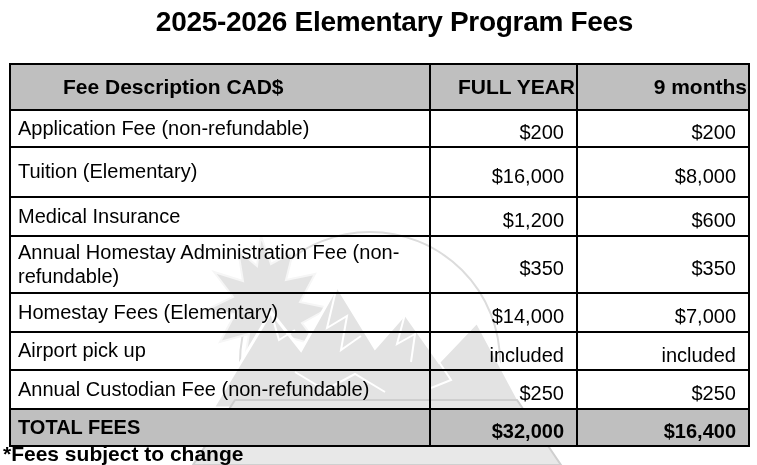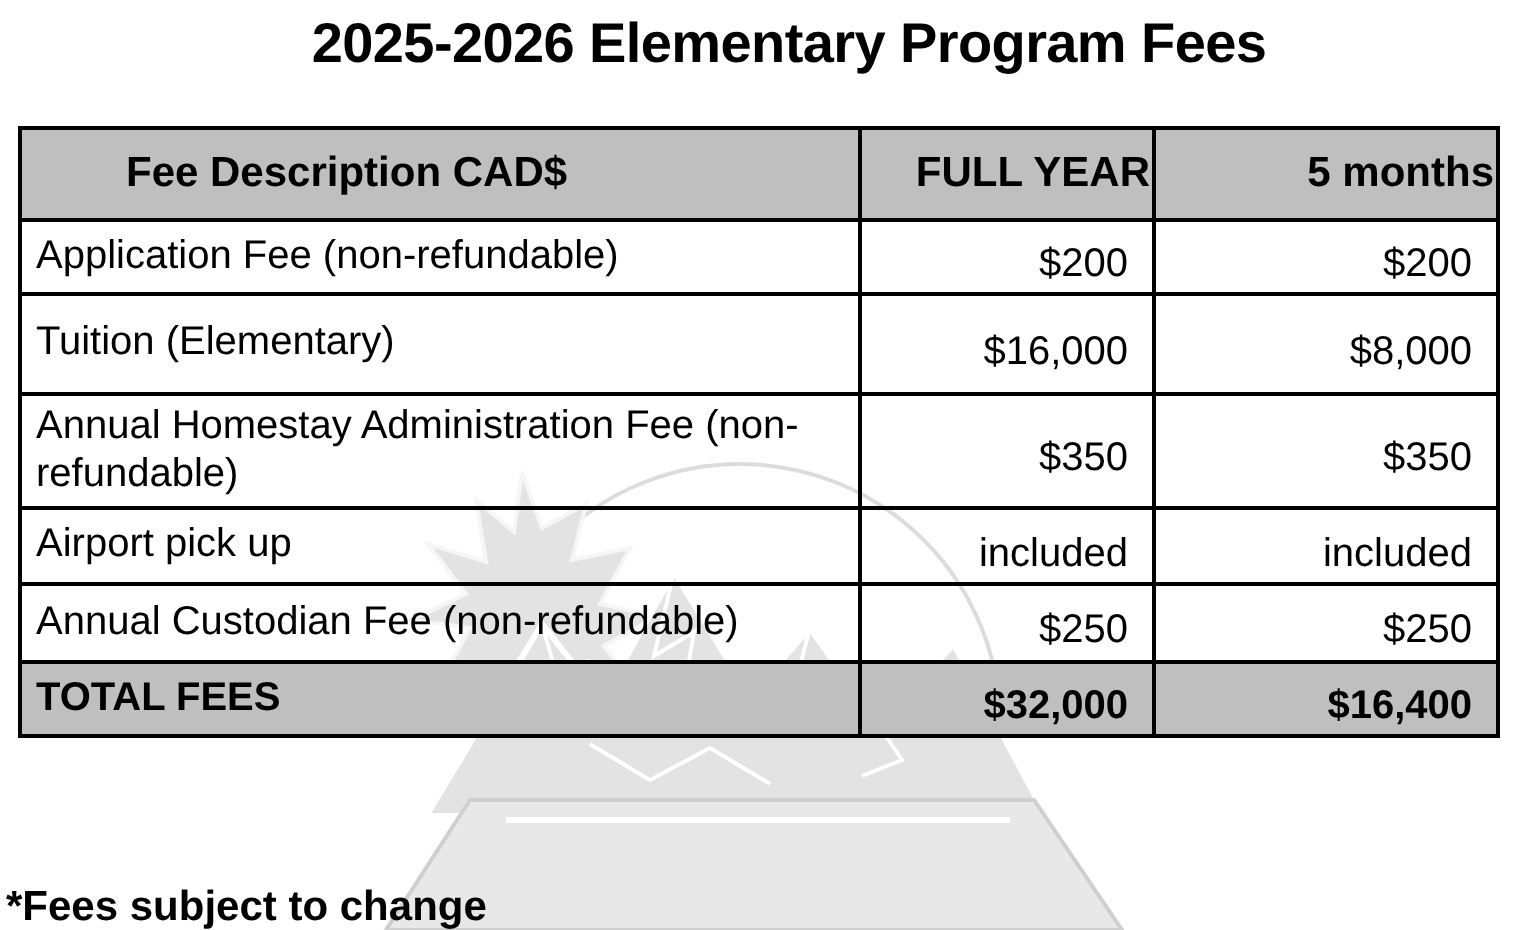--- a/index.html
+++ b/index.html
@@ -106,42 +106,52 @@
   <table class="fees">
     <colgroup>
       <col style="width:420px">
       <col style="width:147px">
       <col style="width:172px">
     </colgroup>
     <tbody>
       <tr class="header-row">
         <th class="h-desc">Fee Description CAD$</th>
         <th class="h-col">FULL YEAR</th>
-        <th class="h-col">5 months</th>
+        <th class="h-col">9 months</th>
       </tr>
 
       <tr style="height:24px">
         <td class="label">Application Fee (non-refundable)</td>
         <td class="value">$200</td>
         <td class="value">$200</td>
       </tr>
 
       <tr style="height:50px">
         <td class="label">Tuition (Elementary)</td>
         <td class="value">$16,000</td>
         <td class="value">$8,000</td>
       </tr>
 
+      <tr style="height:39px">
+        <td class="label">Medical Insurance</td>
+        <td class="value">$1,200</td>
+        <td class="value">$600</td>
+      </tr>
 
       <tr style="height:57px">
         <td class="label">Annual Homestay Administration Fee (non-refundable)</td>
         <td class="value">$350</td>
         <td class="value">$350</td>
       </tr>
 
+      <tr style="height:39px">
+        <td class="label">Homestay Fees (Elementary)</td>
+        <td class="value">$14,000</td>
+        <td class="value">$7,000</td>
+      </tr>
 
       <tr style="height:38px">
         <td class="label">Airport pick up</td>
         <td class="value">included</td>
         <td class="value">included</td>
       </tr>
 
       <tr style="height:39px">
         <td class="label">Annual Custodian Fee (non-refundable)</td>
         <td class="value">$250</td>

